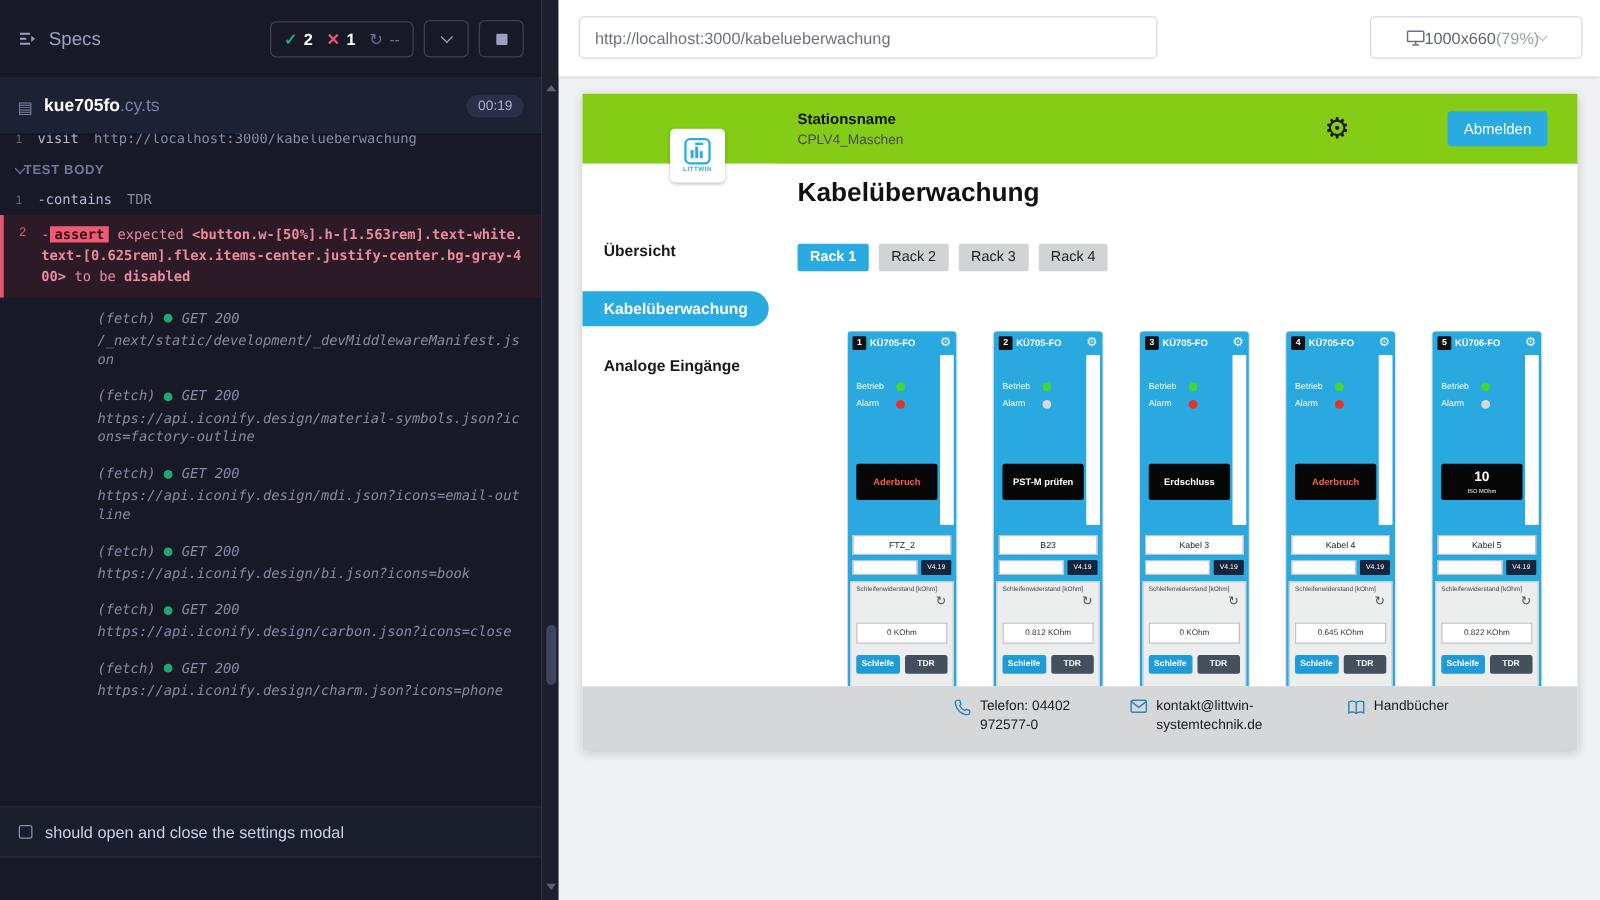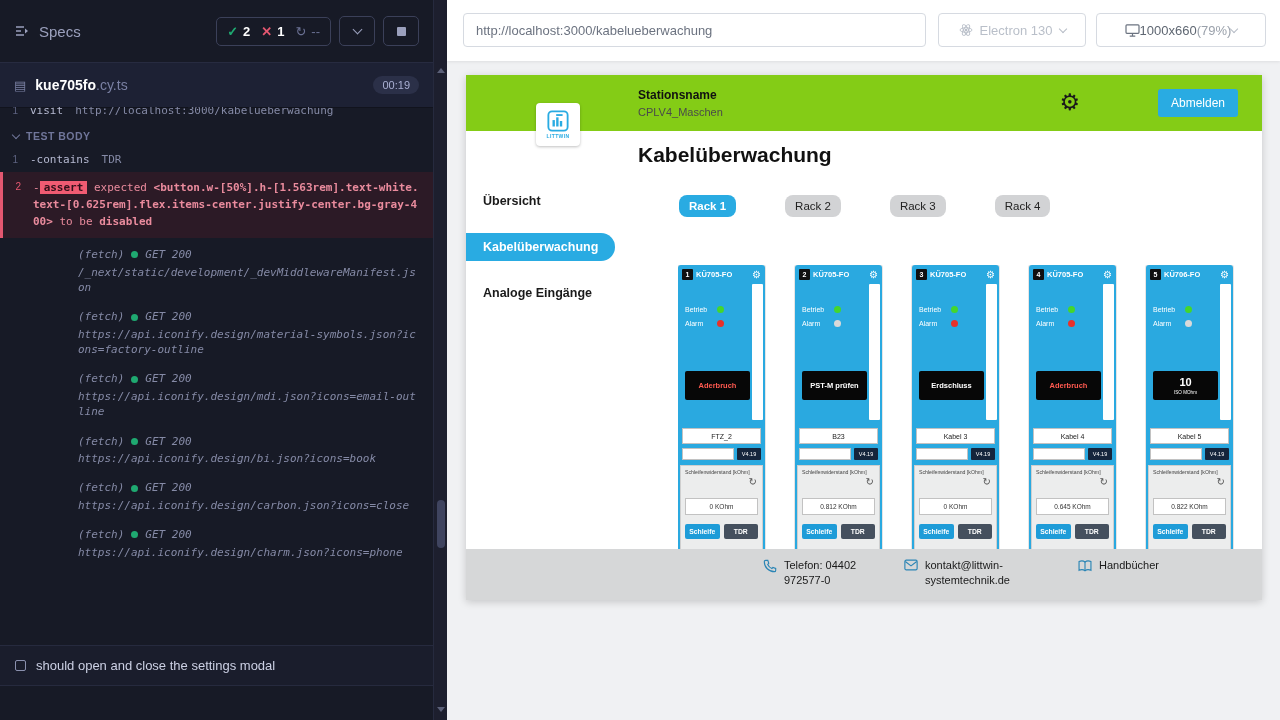--- a/index.html
+++ b/index.html
@@ -25,21 +25,21 @@
   .spec-name { color:#fff; font-weight:bold; font-size:14px; }
   .spec-ext { color:#7a80a3; font-size:14px; }
   .spec-timer { margin-left:auto; background:#2b3048; color:#aab0d3; font-size:11px; padding:3px 9px; border-radius:10px; }
 
   .log { position:absolute; top:107px; bottom:76px; left:0; right:0; overflow:hidden; }
   .cmd-line { display:flex; padding:4px 10px 4px 0; align-items:baseline; }
   .cmd-line.clipped { margin-top:-7px; }
   .cmd-num { width:30px; text-align:right; color:#5d6280; font-size:10px; padding-right:12px; flex:none; }
   .cmd-name { color:#b6bad2; font-family:"DejaVu Sans Mono",monospace; font-size:11px; }
   .cmd-arg { color:#858aa6; font-family:"DejaVu Sans Mono",monospace; font-size:11px; margin-left:12px; }
-  .section-head { display:flex; align-items:center; gap:7px; color:#70769a; font-size:10.5px; font-weight:bold; letter-spacing:.5px; padding:9px 10px 7px 13px; }
+  .section-head { display:flex; align-items:center; color:#70769a; font-size:10.5px; font-weight:bold; letter-spacing:.5px; padding:9px 10px 7px 13px; }
   .sec-chev { width:6px; height:6px; border-right:1.5px solid #70769a; border-bottom:1.5px solid #70769a; transform:rotate(45deg); margin-top:-3px; }
 
   .assert-block { background:#2c1a26; border-left:3px solid #e45770; margin:2px 0; padding:7px 14px 8px 0; display:flex; }
   .assert-block .cmd-num { color:#e45770; padding-top:2px; }
   .assert-text { color:#ea8b9d; font-family:"DejaVu Sans Mono",monospace; font-size:11px; line-height:1.55; word-break:break-all; }
   .assert-badge { background:#f05b72; color:#33101a; padding:0 4px; border-radius:0; font-weight:bold;text-align:center; }
   .assert-text .sel, .assert-text .bold { font-weight:bold; }
 
   .fetch-item { padding:7px 14px 7px 78px; color:#858aa6; font-family:"DejaVu Sans Mono",monospace; font-size:11px; font-style:italic; line-height:1.4; }
   .fetch-head { display:flex; align-items:center; gap:7px; }
@@ -75,21 +75,21 @@
   .station-value { font-size:11px; color:#4a4a4a; margin-top:4px; }
   .hdr-gear { position:absolute; right:182px; top:16px; font-size:23px; color:#1a1a1a; line-height:1; }
   .logout-btn { position:absolute; right:24px; top:14px; background:#29abe2; color:#fff; font-size:12px; border:none; border-radius:3px; padding:7px 13px; font-family:"Liberation Sans",sans-serif; }
 
   .app-sidebar { position:absolute; left:0; top:56px; width:156px; bottom:51px; background:#fff; padding-top:58px; }
   .side-item { height:24px; display:flex; align-items:center; padding:0 17px; margin-bottom:20px; font-weight:bold; font-size:12.5px; color:#1a1a1a; }
   .side-item.active { height:28px; background:#29abe2; color:#fff; border-radius:0 15px 15px 0; margin-right:7px; }
 
   .page-title { position:absolute; left:172px; top:68px; font-size:21px; font-weight:bold; color:#111; }
   .rack-tabs { position:absolute; left:172px; top:120px; display:flex; gap:8px; }
-  .tab { font-size:11.5px; padding:5px 10px; background:#d2d3d5; color:#222; border-radius:8px;margin-left:41px; }
+  .tab { font-size:11.5px; padding:5px 10px; background:#d2d3d5; color:#222; border-radius:2px; }
   .tab.active { background:#29abe2; color:#fff; font-weight:bold; }
 
   .cards-row { position:absolute; left:212px; top:190px; right:0; height:284px; overflow:hidden; display:flex; gap:30px; }
   .card { position:relative; flex:none; width:87px; height:340px; background:#2aa9e0; border-radius:3px; box-shadow:0 0 0 1px rgba(0,0,0,.10); }
   .card-head { position:absolute; top:3px; left:4px; right:4px; height:13px; display:flex; align-items:center; gap:3px; }
   .card-num { width:11px; height:11px; background:#101010; color:#fff; font-size:7px; font-weight:bold; display:flex; align-items:center; justify-content:center; border-radius:1px; flex:none; }
   .card-model { color:#fff; font-size:7.5px; font-weight:bold; white-space:nowrap; }
   .card-gear { margin-left:auto; color:#fff; font-size:10px; line-height:1; }
   .card-strip { position:absolute; top:19px; right:2px; width:11px; height:136px; background:#fff; border-radius:1px; }
   .led-row { position:absolute; left:7px; display:flex; align-items:center; gap:5px; }
@@ -255,30 +255,20 @@
     <div class="tri-up"></div>
     <div class="scroll-thumb"></div>
     <div class="tri-down"></div>
   </div>
 
   <div id="right">
     <div class="toolbar">
       <div class="tb-box url-box">
         <span>http://localhost:3000/kabelueberwachung</span>
       </div>
-      <div class="tb-box browser-box">
-        <svg width="14" height="14" viewBox="0 0 16 16" fill="none" stroke="#b9bfc9" stroke-width="1.1">
-          <circle cx="8" cy="8" r="1.5" fill="#b9bfc9" stroke="none"></circle>
-          <ellipse cx="8" cy="8" rx="6.8" ry="2.6"></ellipse>
-          <ellipse cx="8" cy="8" rx="6.8" ry="2.6" transform="rotate(60 8 8)"></ellipse>
-          <ellipse cx="8" cy="8" rx="6.8" ry="2.6" transform="rotate(120 8 8)"></ellipse>
-        </svg>
-        <span>Electron 130</span>
-        <span class="tb-chev"></span>
-      </div>
       <div class="tb-box viewport-box">
         <svg width="15" height="13" viewBox="0 0 16 14" fill="none" stroke="#6b7380" stroke-width="1.3">
           <rect x="1" y="1" width="14" height="9" rx="1"></rect>
             <path d="M5 13h6M8 10v3"></path>
         </svg>
         <span>1000x660</span>
         <span class="dim-txt">(79%)</span>
         <span class="tb-chev"></span>
       </div>
     </div>

